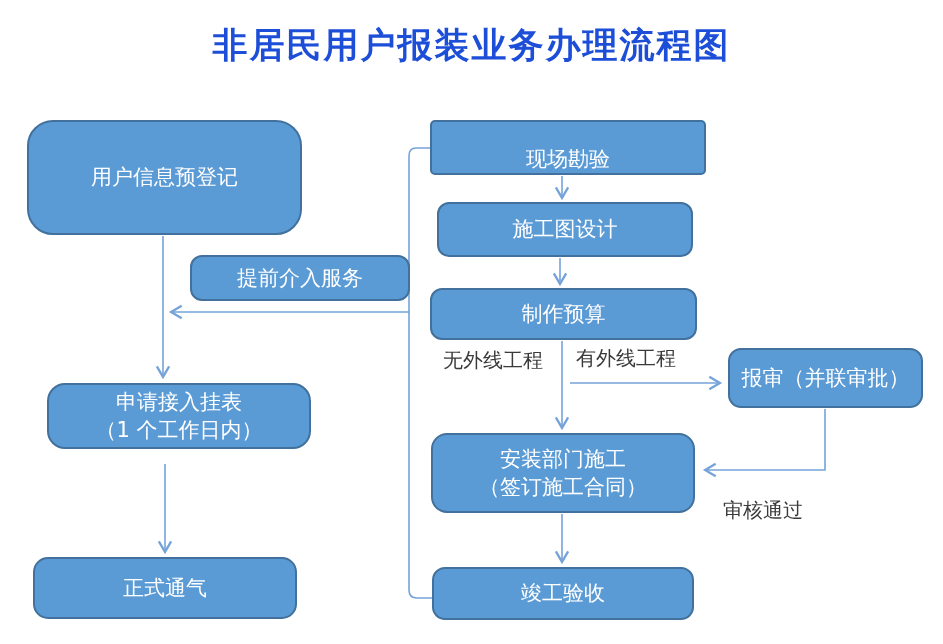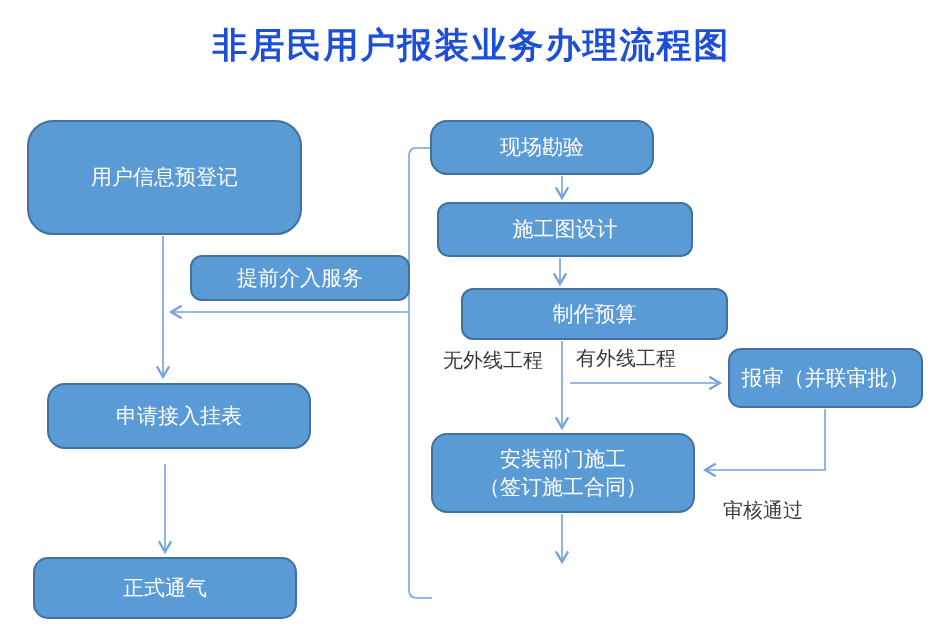--- a/index.html
+++ b/index.html
@@ -54,23 +54,23 @@
     color:var(--label-text,#3a3a3a);
     font-size:20px;
     white-space:nowrap;
     z-index:2;
   }
   
   #n-user-prereg  {left:27px;  top:120px; width:275px; height:115px; border-radius:26px;}
   #n-early-service{left:190px; top:255px; width:220px; height:46px;  border-radius:12px;}
   #n-apply-meter  {left:47px;  top:383px; width:264px; height:66px;  border-radius:18px;justify-content:center;}
   #n-official-gas {left:33px;  top:557px; width:264px; height:62px;  border-radius:15px;}
-  #n-site-survey  {left:430px; top:120px; width:224px; height:55px;  border-radius:17px;}
+  #n-site-survey  {left:430px; top:120px; width:276px; height:55px;  border-radius:5px;justify-content:flex-end;}
   #n-design       {left:437px; top:202px; width:256px; height:55px;  border-radius:12px;}
-  #n-budget       {left:430px; top:288px; width:267px; height:52px;  border-radius:12px;margin-left:31px;}
+  #n-budget       {left:430px; top:288px; width:267px; height:52px;  border-radius:12px;}
   #n-approval     {left:728px; top:348px; width:195px; height:60px;  border-radius:13px;font-family:Liberation Serif, serif;}
   #n-install      {left:431px; top:433px; width:264px; height:80px;  border-radius:16px;}
   #n-acceptance   {left:432px; top:567px; width:262px; height:53px;  border-radius:13px;}
   
   #lbl-no-external   {left:443px; top:347px;}
   #lbl-has-external  {left:576px; top:345px;}
   #lbl-review-passed {left:723px; top:497px;}
 </style>
 </head>
 <body>
@@ -112,20 +112,21 @@
   <div class="node" id="n-user-prereg">
     <span>用户信息预登记</span>
   </div>
 
   <div class="node" id="n-early-service">
     <span>提前介入服务</span>
   </div>
 
   <div class="node" id="n-apply-meter">
     <span>申请接入挂表</span>
+    <span>（1 个工作日内）</span>
   </div>
 
   <div class="node" id="n-official-gas">
     <span>正式通气</span>
   </div>
 
   <div class="node" id="n-site-survey">
     <span>现场勘验</span>
   </div>
 
@@ -139,18 +140,21 @@
 
   <div class="node" id="n-approval">
     <span>报审（并联审批）</span>
   </div>
 
   <div class="node" id="n-install">
     <span>安装部门施工</span>
     <span>（签订施工合同）</span>
   </div>
 
+  <div class="node" id="n-acceptance">
+    <span>竣工验收</span>
+  </div>
 
   <div class="edge-label" id="lbl-has-external">有外线工程</div>
   <div class="edge-label" id="lbl-no-external">无外线工程</div>
   <div class="edge-label" id="lbl-review-passed">审核通过</div>
 
 </div>
 
 </body></html>

